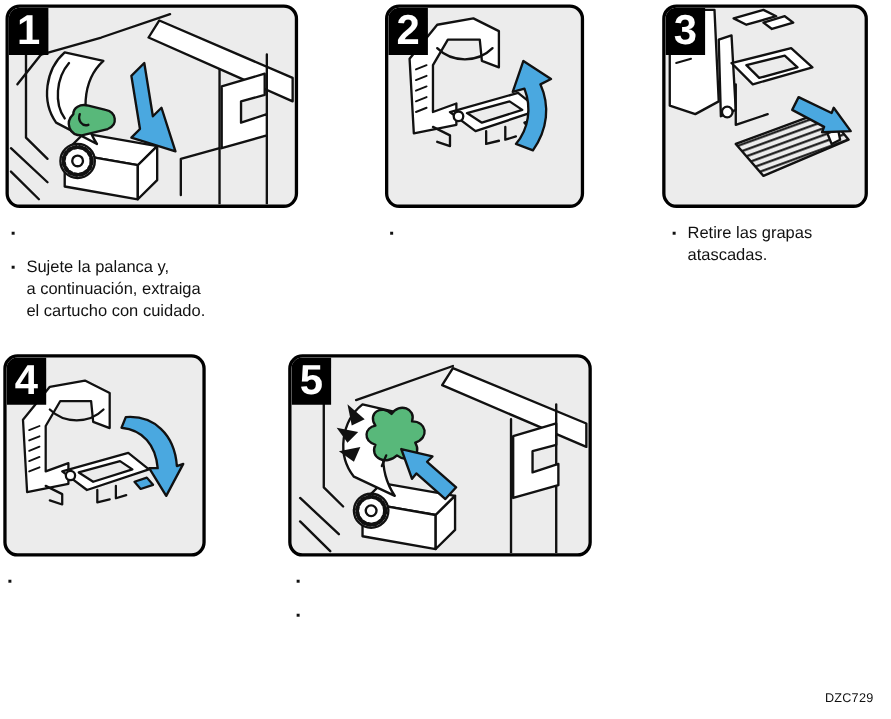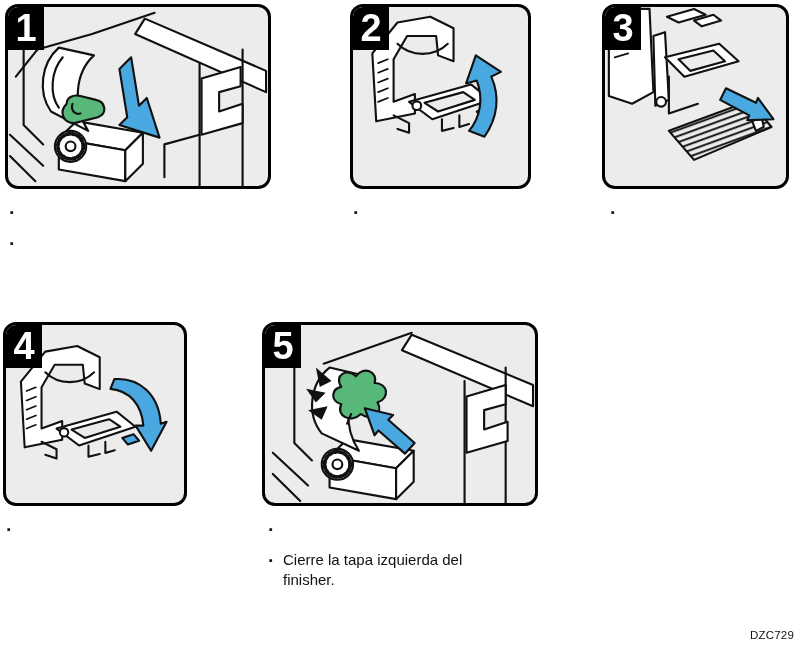--- a/index.html
+++ b/index.html
@@ -167,46 +167,49 @@
       <span>5</span>
     </div>
   </div>
 
   <div class="instr" style="left:10px;top:202px;width:250px;">
     <div class="b">
       <span class="mk">▪</span>
     </div>
     <div class="b">
       <span class="mk">▪</span>
+      <span class="tx">Sujete la palanca y,
+a continuación, extraiga
+el cartucho con cuidado.</span>
     </div>
   </div>
 
   <div class="instr" style="left:354px;top:202px;width:225px;">
     <div class="b">
       <span class="mk">▪</span>
     </div>
   </div>
 
   <div class="instr" style="left:611px;top:202px;width:180px;">
     <div class="b">
       <span class="mk">▪</span>
+      <span class="tx">Retire las grapas
+atascadas.</span>
     </div>
   </div>
 
   <div class="instr" style="left:7px;top:519px;width:210px;">
     <div class="b">
       <span class="mk">▪</span>
     </div>
   </div>
 
   <div class="instr" style="left:269px;top:519px;width:275px;">
     <div class="b">
       <span class="mk">▪</span>
     </div>
     <div class="b">
       <span class="mk">▪</span>
-      <span class="tx">Cierre la tapa izquierda del
-finisher.</span>
     </div>
   </div>
 
   <div class="figcode">DZC729</div>
 </div>
 
 </body></html>

